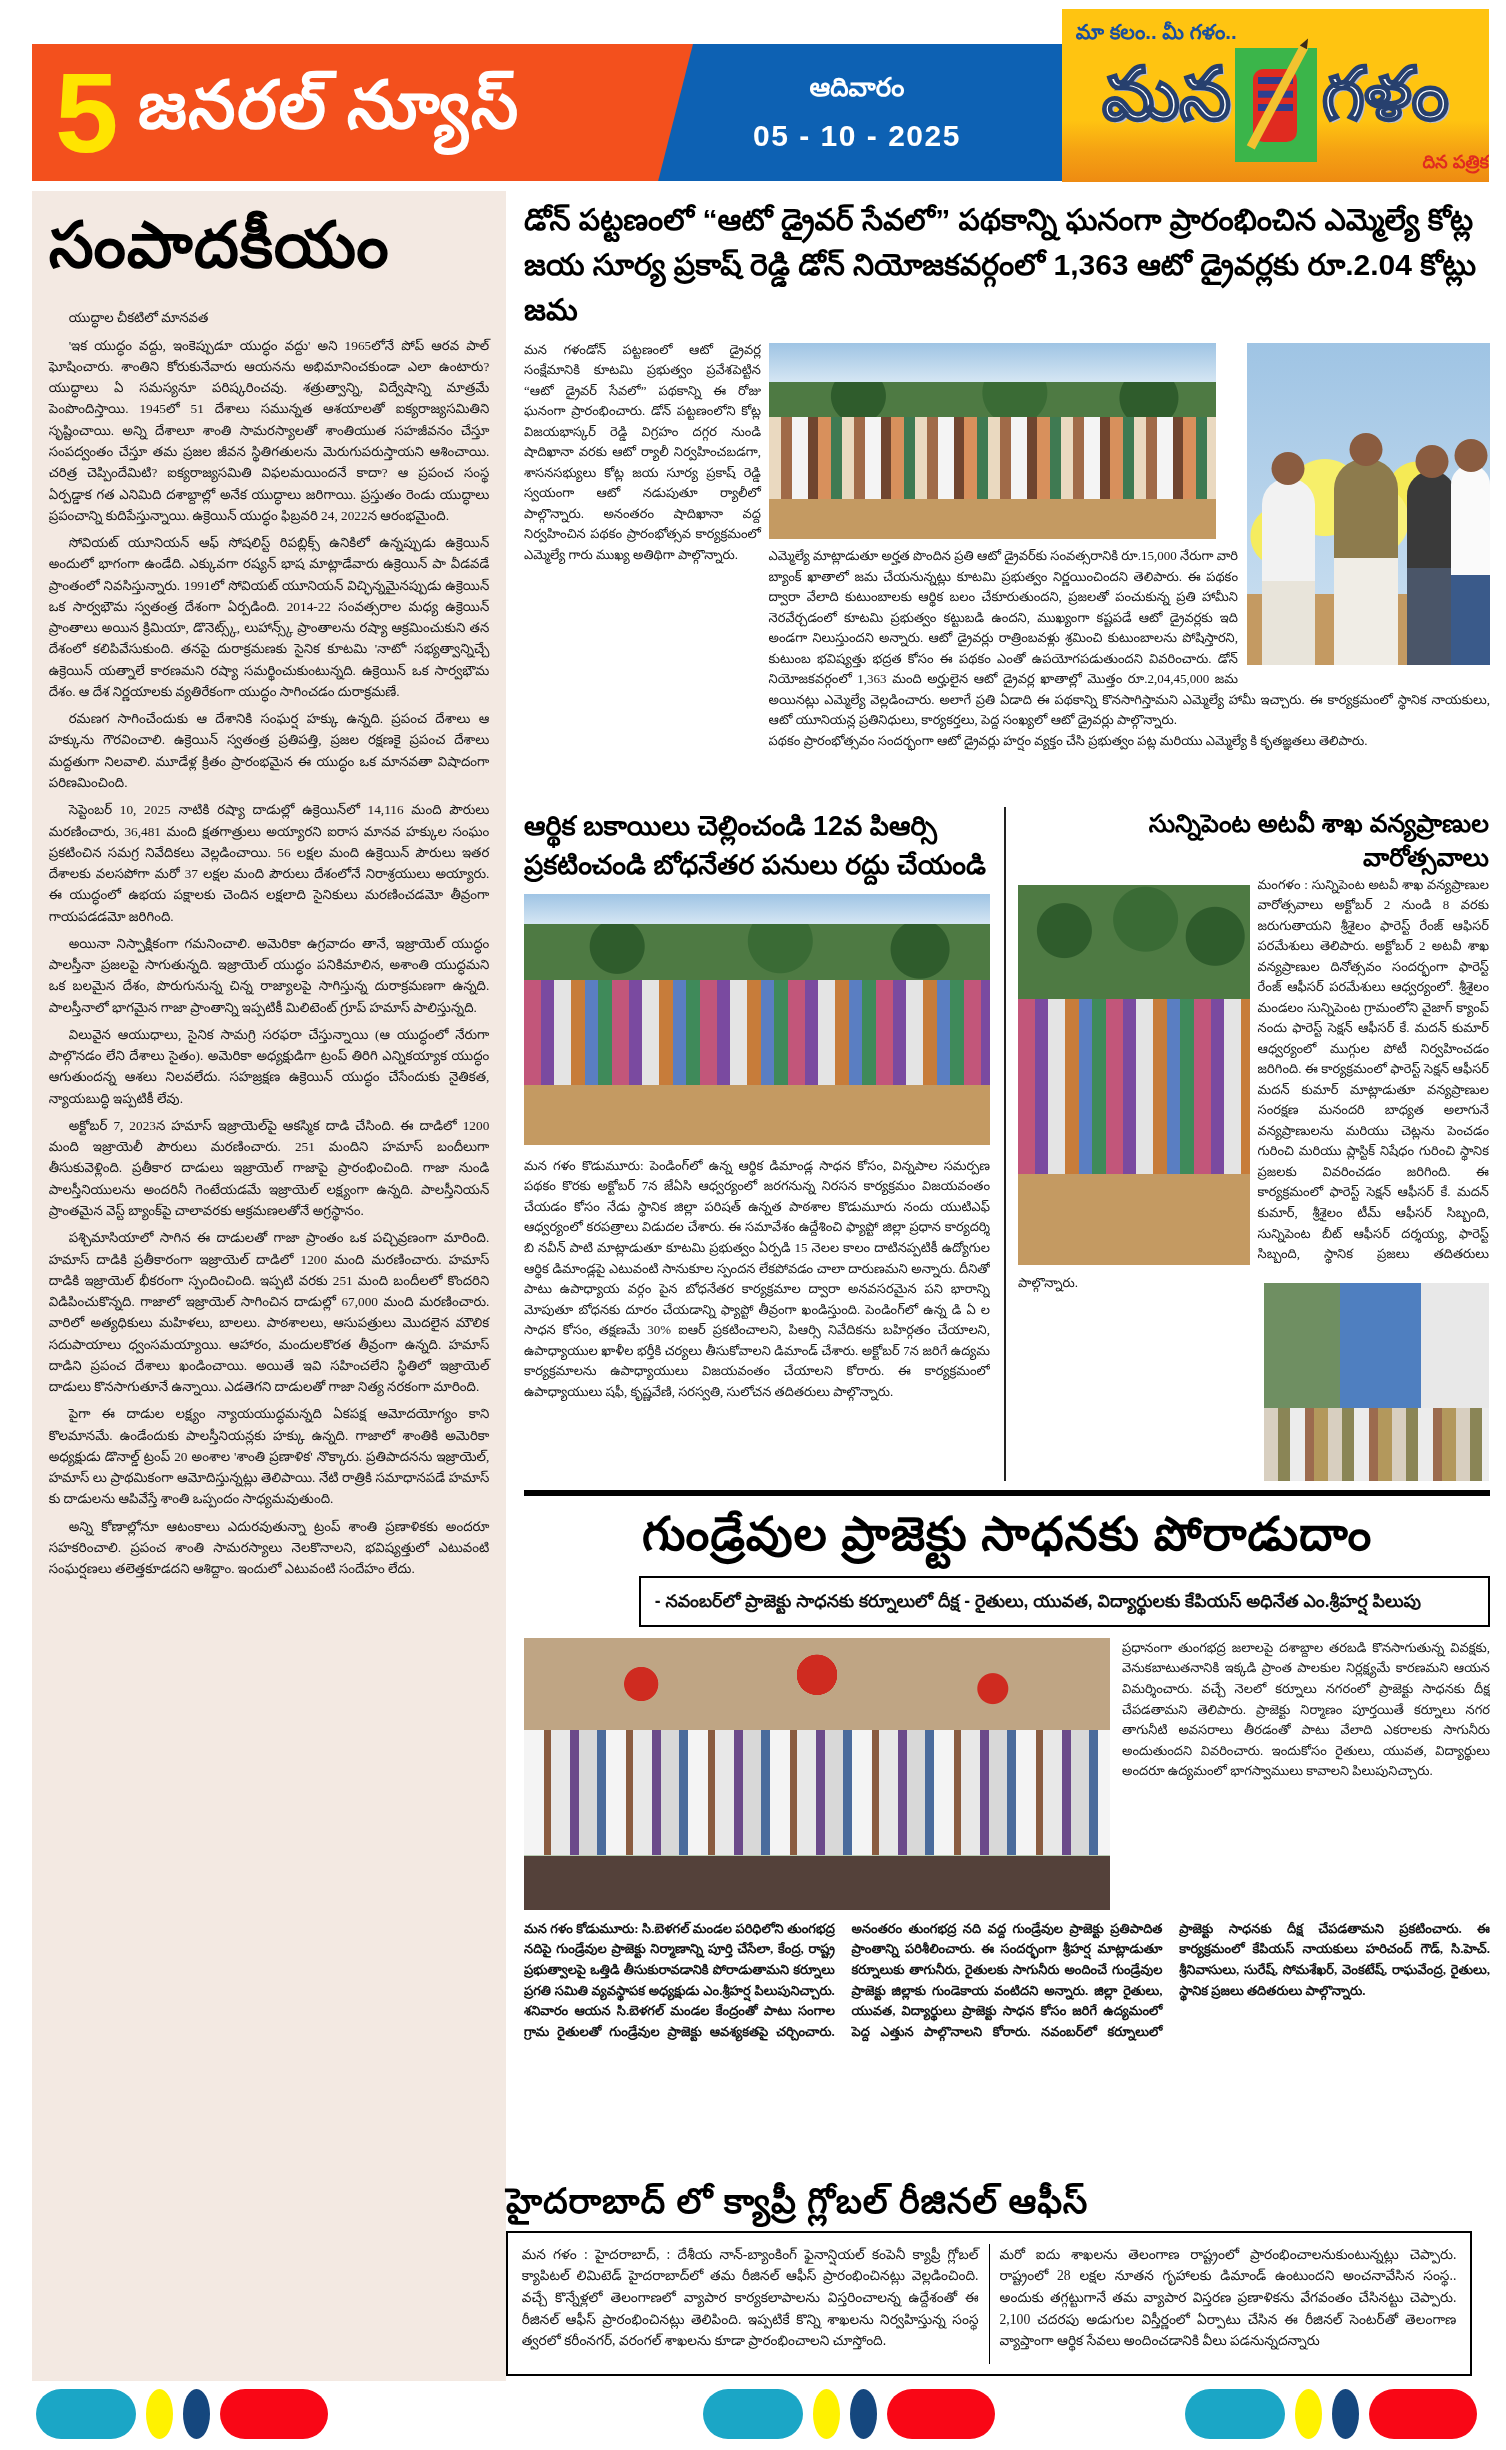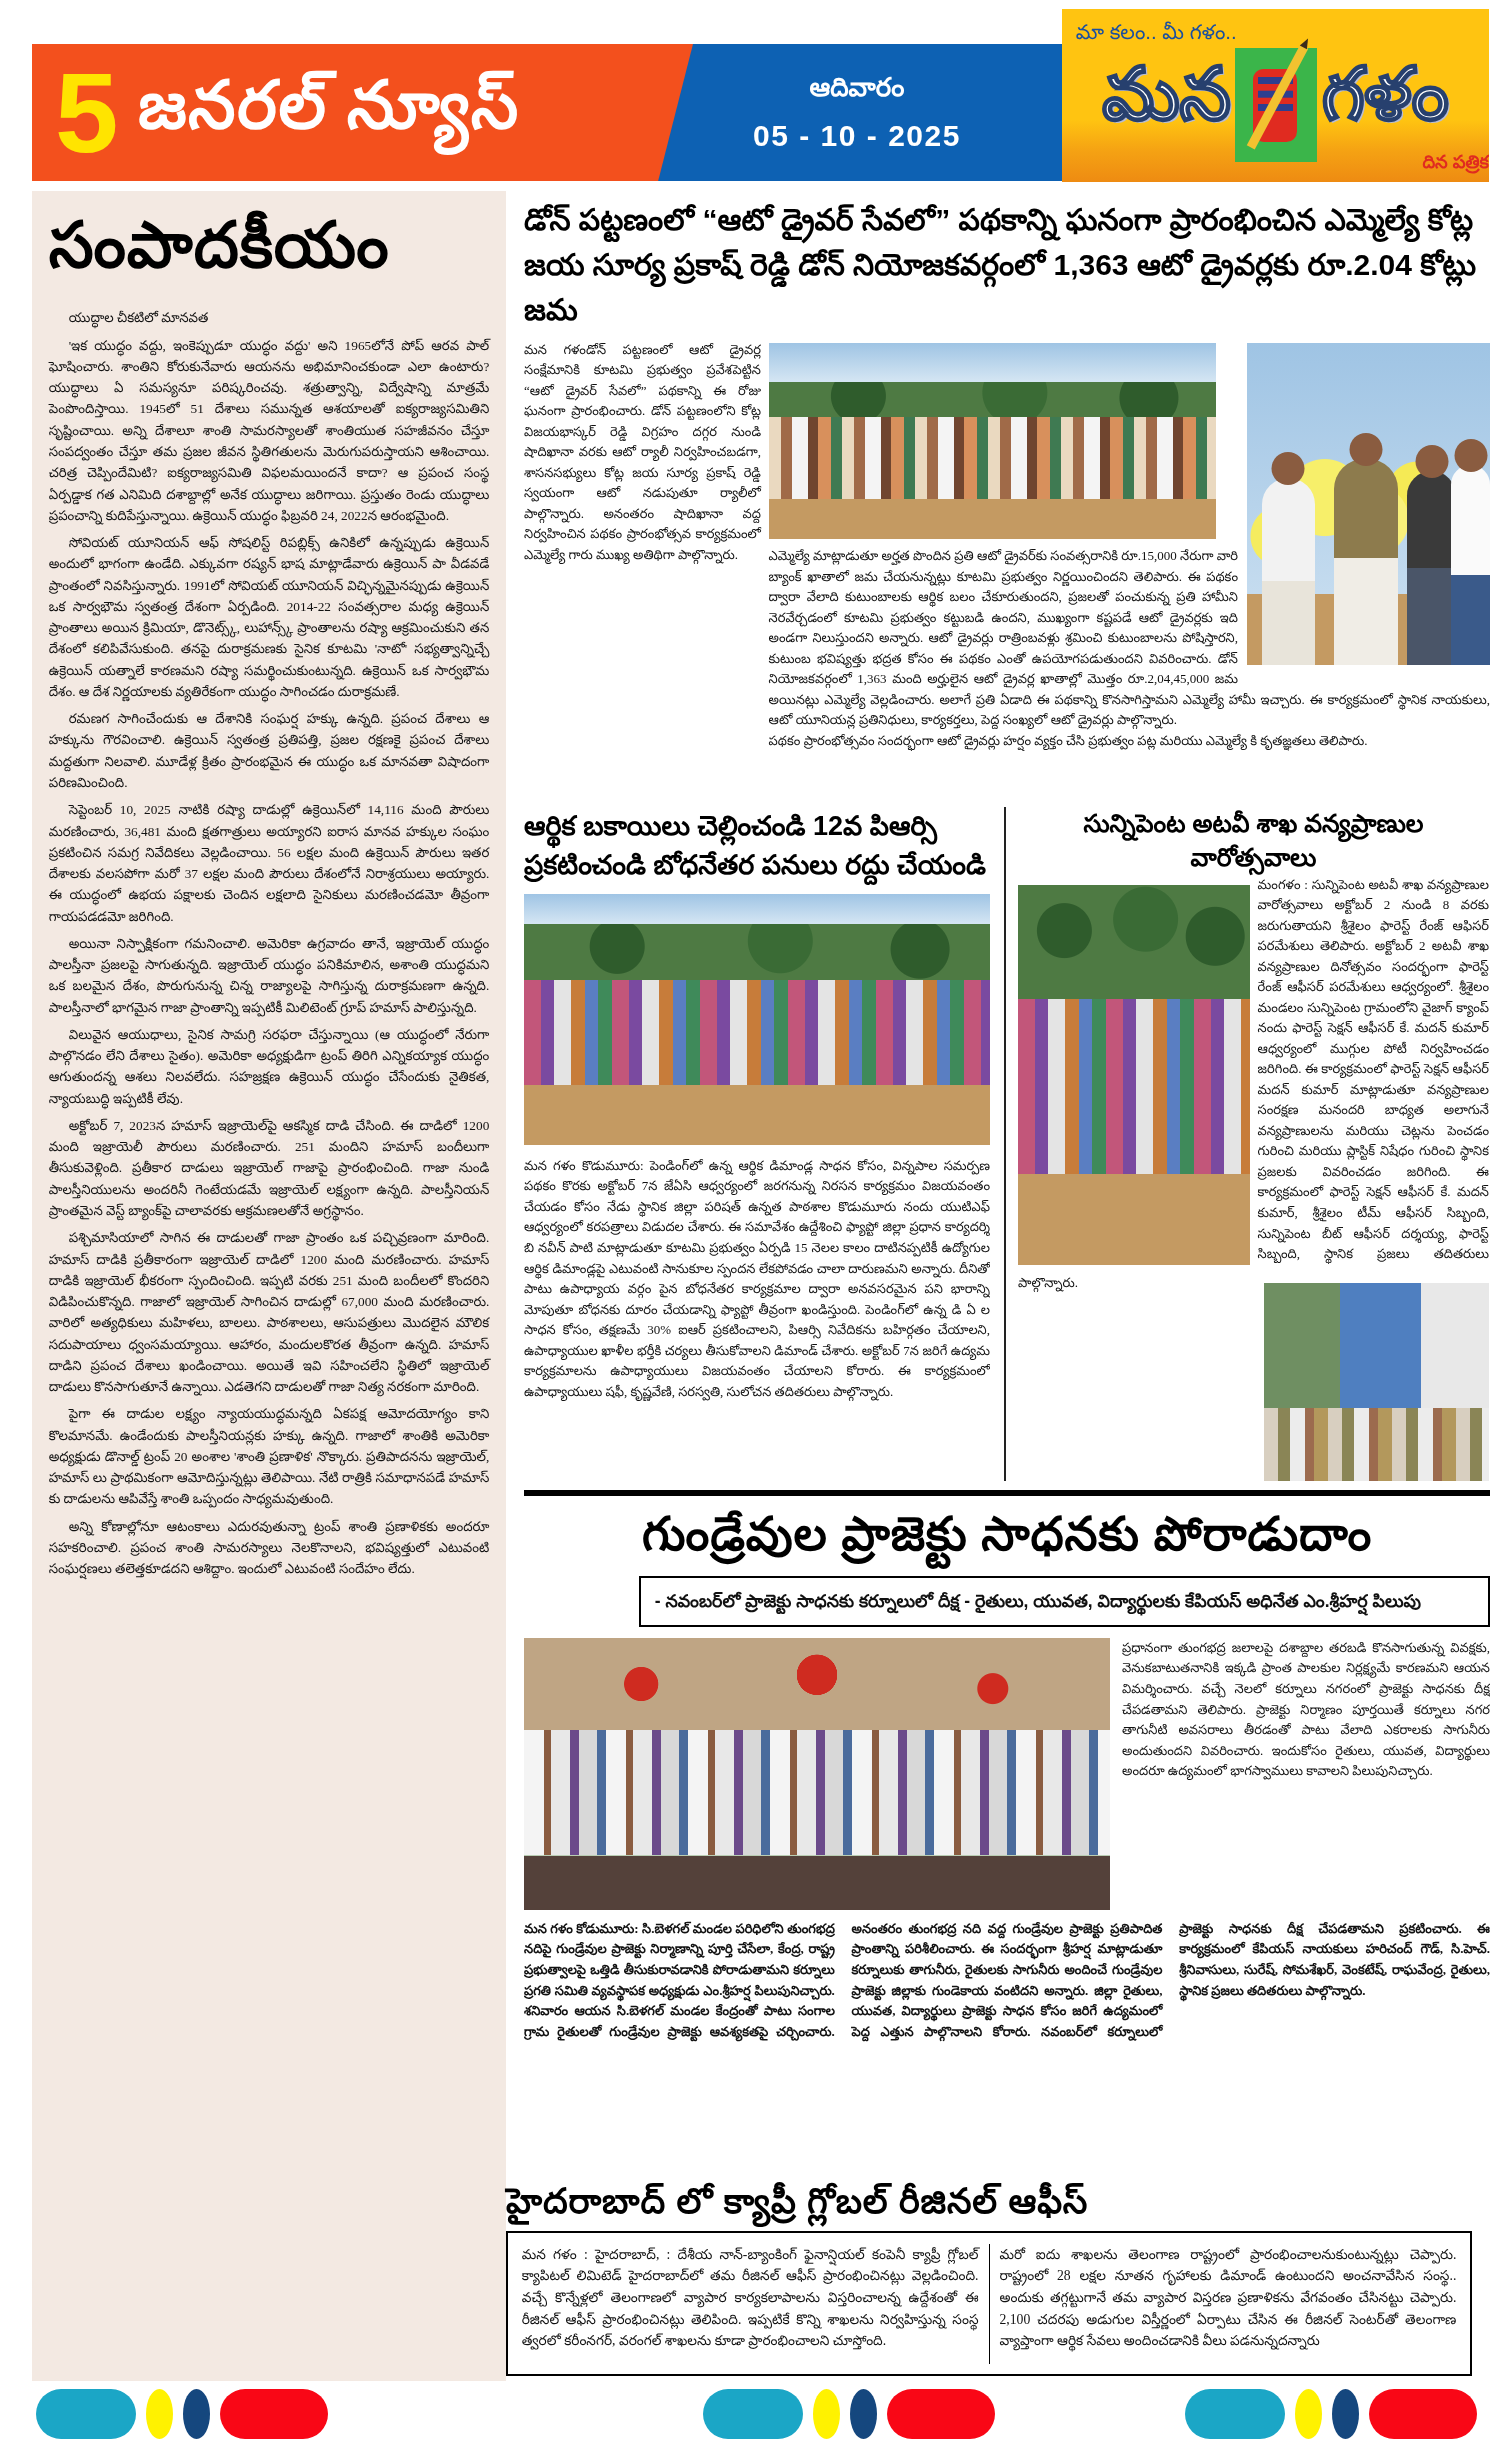--- a/index.html
+++ b/index.html
@@ -17,21 +17,21 @@
     font-size:67px;letter-spacing:1.5px;transform:skewX(-4deg);}
   .hdr-blue{left:652px;top:44px;width:410px;height:137px;background:#0d61b3;
     clip-path:polygon(10% 0,100% 0,100% 100%,1.5% 100%);
     display:flex;flex-direction:column;align-items:center;justify-content:center;gap:10.6px;}
   .hdr-blue .day{color:#fff;font-family:"Liberation Sans",sans-serif;font-weight:bold;font-size:26px;}
   .hdr-blue .date{color:#fff;font-family:"Liberation Sans",sans-serif;font-weight:bold;font-size:30px;letter-spacing:1.5px;}
   .masthead{left:1062px;top:9px;width:427px;height:173px;
     background:linear-gradient(180deg,#ffc411 0%,#ffc411 64%,#f5a213 82%,#ee8b12 100%);
     overflow:hidden;}
   .tagline{position:absolute;left:13.7px;top:10.6px;color:#1b4fa0;
-    font-family:"Liberation Sans",sans-serif;font-weight:normal;font-size:20.5px;}
+    font-family:"Liberation Sans",sans-serif;font-weight:bold;font-size:20.5px;}
   .logo-row{position:absolute;left:0;top:39px;width:100%;display:flex;align-items:center;justify-content:center;gap:4.6px;}
   .logo-word{color:#fff;font-family:Liberation Mono, monospace;font-weight:bold;font-size:73px;
     -webkit-text-stroke:2.3px #27406e;text-shadow:2.3px 2.3px 0 #b8bdd4;}
   .logo-fist{width:82px;height:114px;background:#3bb54a;position:relative;flex:0 0 auto;}
   .fist{position:absolute;left:18px;top:21px;width:44px;height:73px;background:#e02b20;border-radius:10.6px;}
   .fist:before{content:"";position:absolute;left:4.6px;top:7.6px;width:35px;height:7.6px;background:#2d3f8f;box-shadow:0 13.7px 0 #2d3f8f,0 27px 0 #2d3f8f;}
   .pencil{position:absolute;left:38px;top:-7.6px;width:9px;height:114px;background:#f2c230;transform:rotate(28deg);}
   .pencil:before{content:"";position:absolute;left:0;top:-9px;border-left:4.6px solid transparent;border-right:4.6px solid transparent;border-bottom:10.6px solid #3a2a1a;}
   .daily-label{position:absolute;right:0;bottom:4.6px;color:#e02b20;
     font-family:"Liberation Sans",sans-serif;font-weight:bold;font-size:18px;}
@@ -71,21 +71,21 @@
   
   .vline{left:1004px;top:807px;width:2.3px;height:674px;background:#222;}
   
   .story2{left:524px;top:807px;width:466px;height:674px;overflow:hidden;}
   .story2 .hl{font-size:27px;line-height:1.45;}
   .ph3{width:466px;height:251px;margin:9px 0 10.6px 0;}
   .crowd3{background:repeating-linear-gradient(90deg,#c2567a 0 16.7px,#7a4aa0 16.7px 30px,#e4e4e4 30px 47px,#c77c3a 47px 61px,#5a7ec2 61px 74px,#3f8a5a 74px 88px);}
   .story2 .body-txt{height:304px;overflow:hidden;}
   
   .story3{left:1018px;top:807px;width:471px;height:674px;overflow:hidden;}
-  .story3 .hl{font-size:25px;line-height:1.35;text-align:center;display:block;}
+  .story3 .hl{font-size:25px;line-height:1.35;text-align:right;display:block;}
   .ph4a{float:left;width:232px;height:380px;margin:10.6px 7.6px 7.6px 0;}
   .ph4b{float:right;width:225px;height:313px;margin:10.6px 0 7.6px 7.6px;}
   .crowd4{background:repeating-linear-gradient(90deg,#d8cfc0 0 13.7px,#8a8556 13.7px 26px,#ececec 26px 41px,#9c6b4e 41px 50px,#b3985c 50px 64px);}
   .wall4{background:linear-gradient(90deg,#6f8f62 0 34%,#4f7fc0 34% 70%,#e8e8e8 70% 100%);}
   
   .story4{left:524px;top:1490px;width:966px;height:682px;overflow:hidden;border-top:6px solid #000;padding-top:9px;box-sizing:border-box;}
   .story4 .hl{font-size:47px;line-height:1.25;text-align:center;display:block;letter-spacing:0.8px;}
   .subbox{margin:12px 0 0 115px;border:2.3px solid #000;padding:7.6px 13.7px;
     font-family:"Liberation Sans",sans-serif;font-weight:bold;font-size:17.5px;line-height:1.85;}
   .s4-row{display:flex;margin-top:10.6px;gap:12px;}

